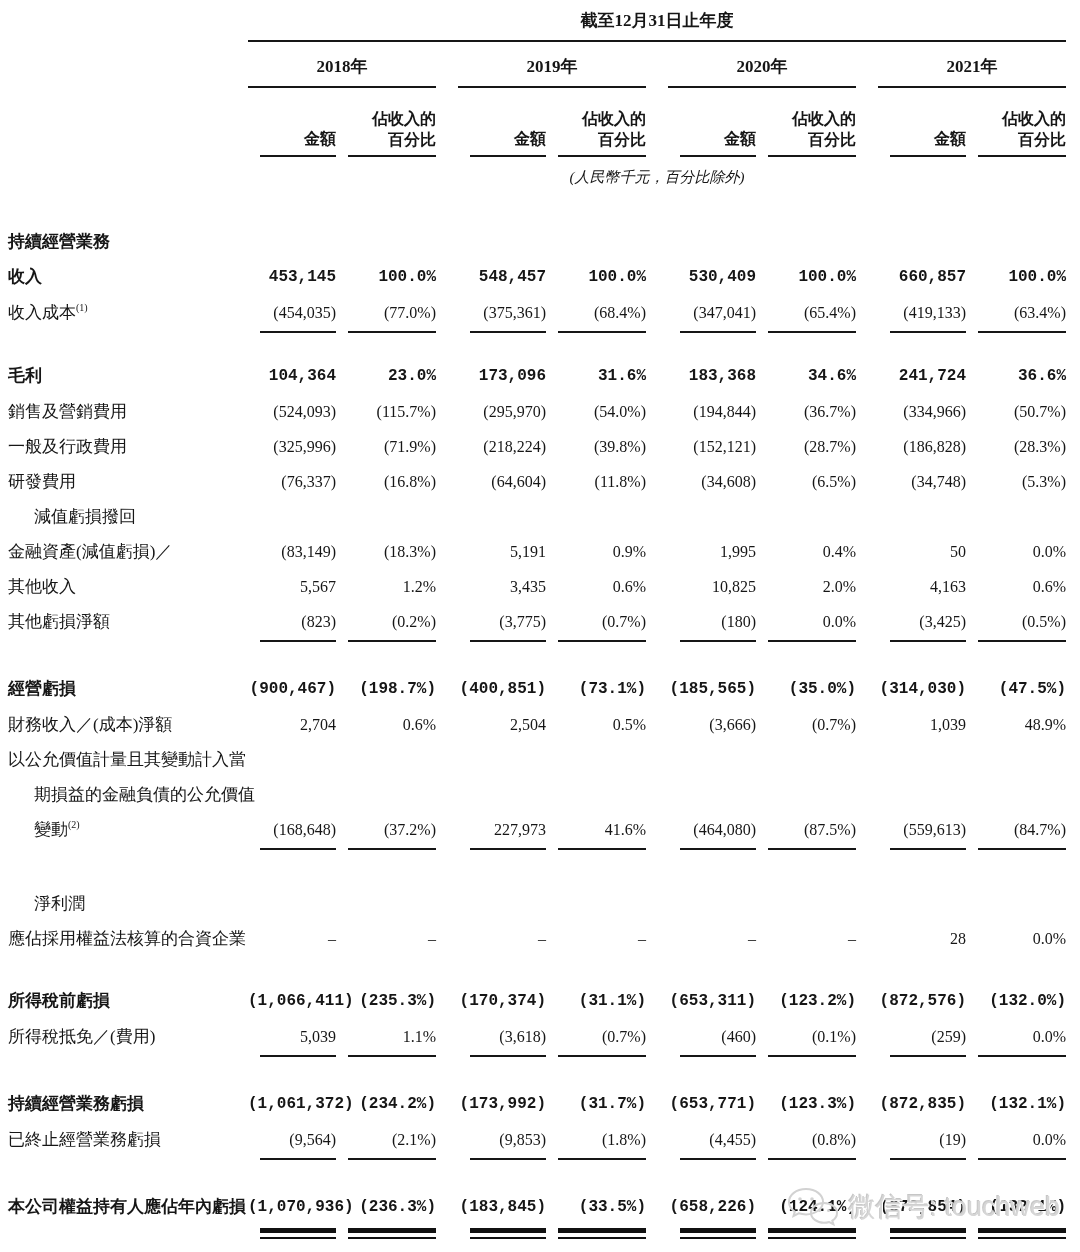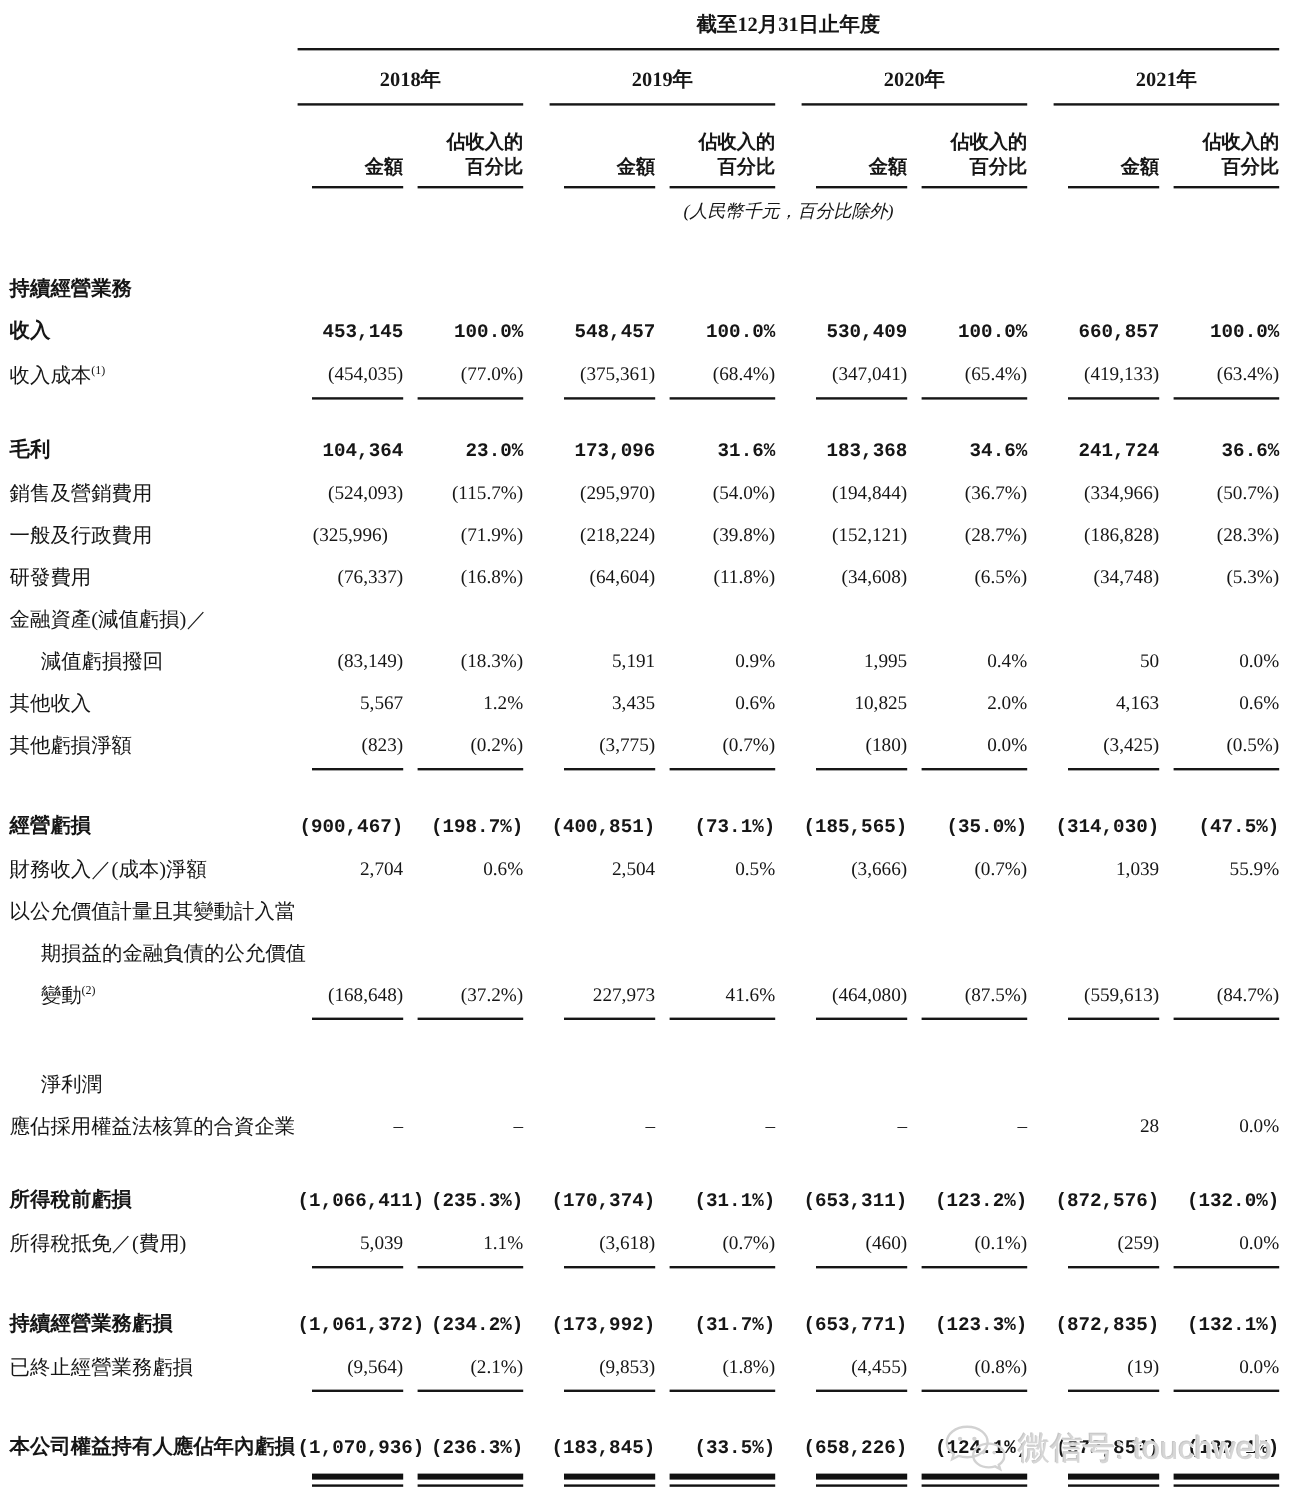--- a/index.html
+++ b/index.html
@@ -161,39 +161,39 @@
       <div class="lcell" style="grid-column: 1;"><span>銷售及營銷費用</span></div>
       <div class="vcell" style="grid-column: 2;">(524,093)</div>
       <div class="vcell" style="grid-column: 3;">(115.7%)</div>
       <div class="vcell" style="grid-column: 5;">(295,970)</div>
       <div class="vcell" style="grid-column: 6;">(54.0%)</div>
       <div class="vcell" style="grid-column: 8;">(194,844)</div>
       <div class="vcell" style="grid-column: 9;">(36.7%)</div>
       <div class="vcell" style="grid-column: 11;">(334,966)</div>
       <div class="vcell" style="grid-column: 12;">(50.7%)</div>
       <div class="lcell" style="grid-column: 1;"><span>一般及行政費用</span></div>
-      <div class="vcell" style="grid-column: 2; text-align: center;">(325,996)</div>
+      <div class="vcell" style="grid-column: 2;">(325,996)</div>
       <div class="vcell" style="grid-column: 3;">(71.9%)</div>
       <div class="vcell" style="grid-column: 5;">(218,224)</div>
       <div class="vcell" style="grid-column: 6;">(39.8%)</div>
       <div class="vcell" style="grid-column: 8;">(152,121)</div>
       <div class="vcell" style="grid-column: 9;">(28.7%)</div>
       <div class="vcell" style="grid-column: 11;">(186,828)</div>
       <div class="vcell" style="grid-column: 12;">(28.3%)</div>
       <div class="lcell" style="grid-column: 1;"><span>研發費用</span></div>
       <div class="vcell" style="grid-column: 2;">(76,337)</div>
       <div class="vcell" style="grid-column: 3;">(16.8%)</div>
       <div class="vcell" style="grid-column: 5;">(64,604)</div>
       <div class="vcell" style="grid-column: 6;">(11.8%)</div>
       <div class="vcell" style="grid-column: 8;">(34,608)</div>
       <div class="vcell" style="grid-column: 9;">(6.5%)</div>
       <div class="vcell" style="grid-column: 11;">(34,748)</div>
       <div class="vcell" style="grid-column: 12;">(5.3%)</div>
+      <div class="lcell ind" style="grid-column: 1;"><span>減值虧損撥回</span></div>
       <div class="lcell" style="grid-column: 1;"><span>金融資產(減值虧損)／</span></div>
-      <div class="lcell ind" style="grid-column: 1;"><span>減值虧損撥回</span></div>
       <div class="vcell" style="grid-column: 2;">(83,149)</div>
       <div class="vcell" style="grid-column: 3;">(18.3%)</div>
       <div class="vcell" style="grid-column: 5;">5,191</div>
       <div class="vcell" style="grid-column: 6;">0.9%</div>
       <div class="vcell" style="grid-column: 8;">1,995</div>
       <div class="vcell" style="grid-column: 9;">0.4%</div>
       <div class="vcell" style="grid-column: 11;">50</div>
       <div class="vcell" style="grid-column: 12;">0.0%</div>
       <div class="lcell" style="grid-column: 1;"><span>其他收入</span></div>
       <div class="vcell" style="grid-column: 2;">5,567</div>
@@ -233,21 +233,21 @@
       <div class="vcell b" style="grid-column: 11;">(314,030)</div>
       <div class="vcell b" style="grid-column: 12;">(47.5%)</div>
       <div class="lcell" style="grid-column: 1;"><span>財務收入／(成本)淨額</span></div>
       <div class="vcell" style="grid-column: 2;">2,704</div>
       <div class="vcell" style="grid-column: 3;">0.6%</div>
       <div class="vcell" style="grid-column: 5;">2,504</div>
       <div class="vcell" style="grid-column: 6;">0.5%</div>
       <div class="vcell" style="grid-column: 8;">(3,666)</div>
       <div class="vcell" style="grid-column: 9;">(0.7%)</div>
       <div class="vcell" style="grid-column: 11;">1,039</div>
-      <div class="vcell" style="grid-column: 12;">55.9%</div>
+      <div class="vcell" style="grid-column: 12;">48.9%</div>
       <div class="lcell" style="grid-column: 1;"><span>以公允價值計量且其變動計入當</span></div>
       <div class="lcell ind" style="grid-column: 1;"><span>期損益的金融負債的公允價值</span></div>
       <div class="lcell ind" style="grid-column: 1;"><span>變動</span><sup>(2)</sup></div>
       <div class="vcell" style="grid-column: 2;">(168,648)</div>
       <div class="vcell" style="grid-column: 3;">(37.2%)</div>
       <div class="vcell" style="grid-column: 5;">227,973</div>
       <div class="vcell" style="grid-column: 6;">41.6%</div>
       <div class="vcell" style="grid-column: 8;">(464,080)</div>
       <div class="vcell" style="grid-column: 9;">(87.5%)</div>
       <div class="vcell" style="grid-column: 11;">(559,613)</div>

